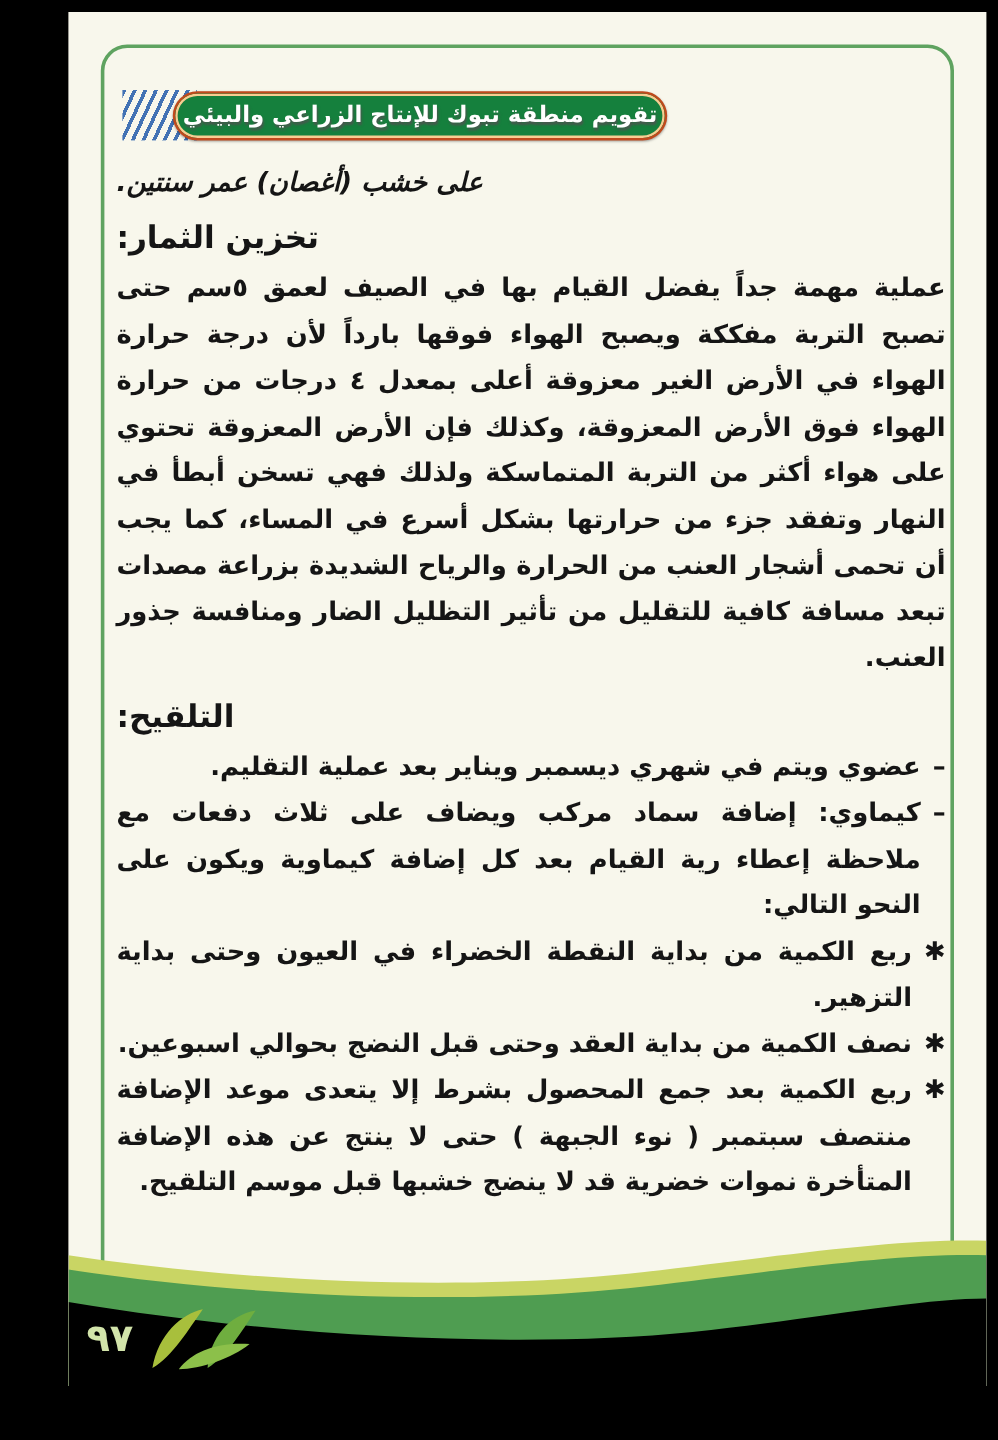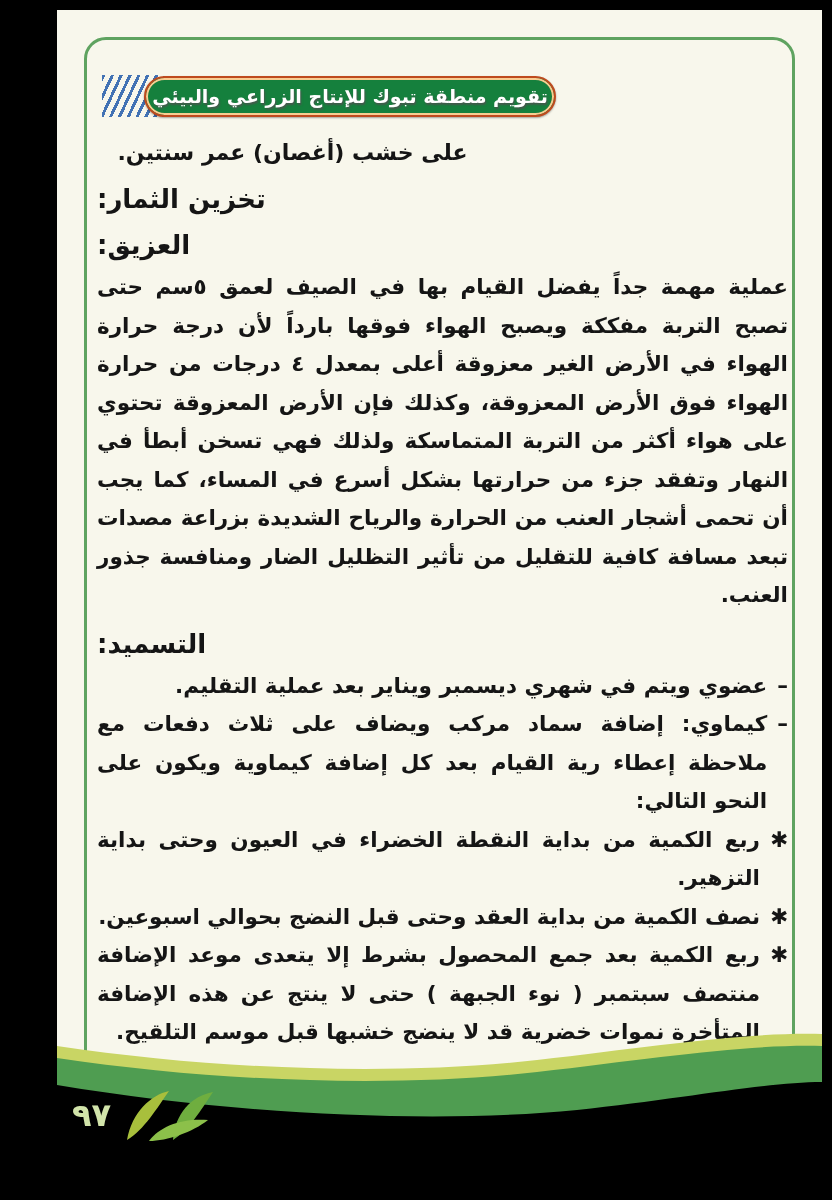--- a/index.html
+++ b/index.html
@@ -66,25 +66,26 @@
     position: absolute;
     top: 126px;
     right: 34px; left: 40px;
     direction: rtl;
     color: #151515;
   }
   .intro-line {
     font-size: 22px;
     font-weight: 700;
     line-height: 34px;
-    text-align: center;
+    text-align: left;
     padding-left: 0;
     padding-right: 300px;
     white-space: nowrap;
     margin-bottom: 2px;
+    font-style: italic;
   }
   .heading {
     font-size: 26px;
     font-weight: 800;
     line-height: 34px;
     margin: 12px 0 6px 0;
     text-align: left;
   }
   .para {
     font-size: 21.5px;
@@ -141,24 +142,23 @@
       <span class="banner-text">تقويم منطقة تبوك  للإنتاج الزراعي والبيئي</span>
     </div>
   </div>
 
   <div class="content" dir="rtl">
 
     <div class="intro-line">على خشب (أغصان) عمر سنتين.</div>
 
     <div class="heading">تخزين الثمار:</div>
 
-    <div class="heading">العزيق:</div>
     <p class="para">عملية مهمة جداً يفضل القيام بها في الصيف لعمق ٥سم حتى تصبح التربة مفككة ويصبح الهواء فوقها بارداً لأن درجة حرارة الهواء في الأرض الغير معزوقة أعلى بمعدل ٤ درجات من حرارة الهواء فوق الأرض المعزوقة، وكذلك فإن الأرض المعزوقة تحتوي على هواء أكثر من التربة المتماسكة ولذلك فهي تسخن أبطأ في النهار وتفقد جزء من حرارتها بشكل أسرع في المساء، كما يجب أن تحمى أشجار العنب من الحرارة والرياح الشديدة بزراعة مصدات تبعد مسافة كافية للتقليل من تأثير التظليل الضار ومنافسة جذور العنب.</p>
 
-    <div class="heading">التسميد:</div>
+    <div class="heading">التلقيح:</div>
 
     <div class="list">
       <div class="list-item">
         <span class="bullet">–</span>
         <span class="item-text">عضوي ويتم في شهري ديسمبر ويناير بعد عملية التقليم.</span>
       </div>
       <div class="list-item">
         <span class="bullet">–</span>
         <span class="item-text">كيماوي: إضافة سماد مركب ويضاف على ثلاث دفعات مع ملاحظة إعطاء رية القيام بعد كل إضافة كيماوية ويكون على النحو التالي:</span>
       </div>

